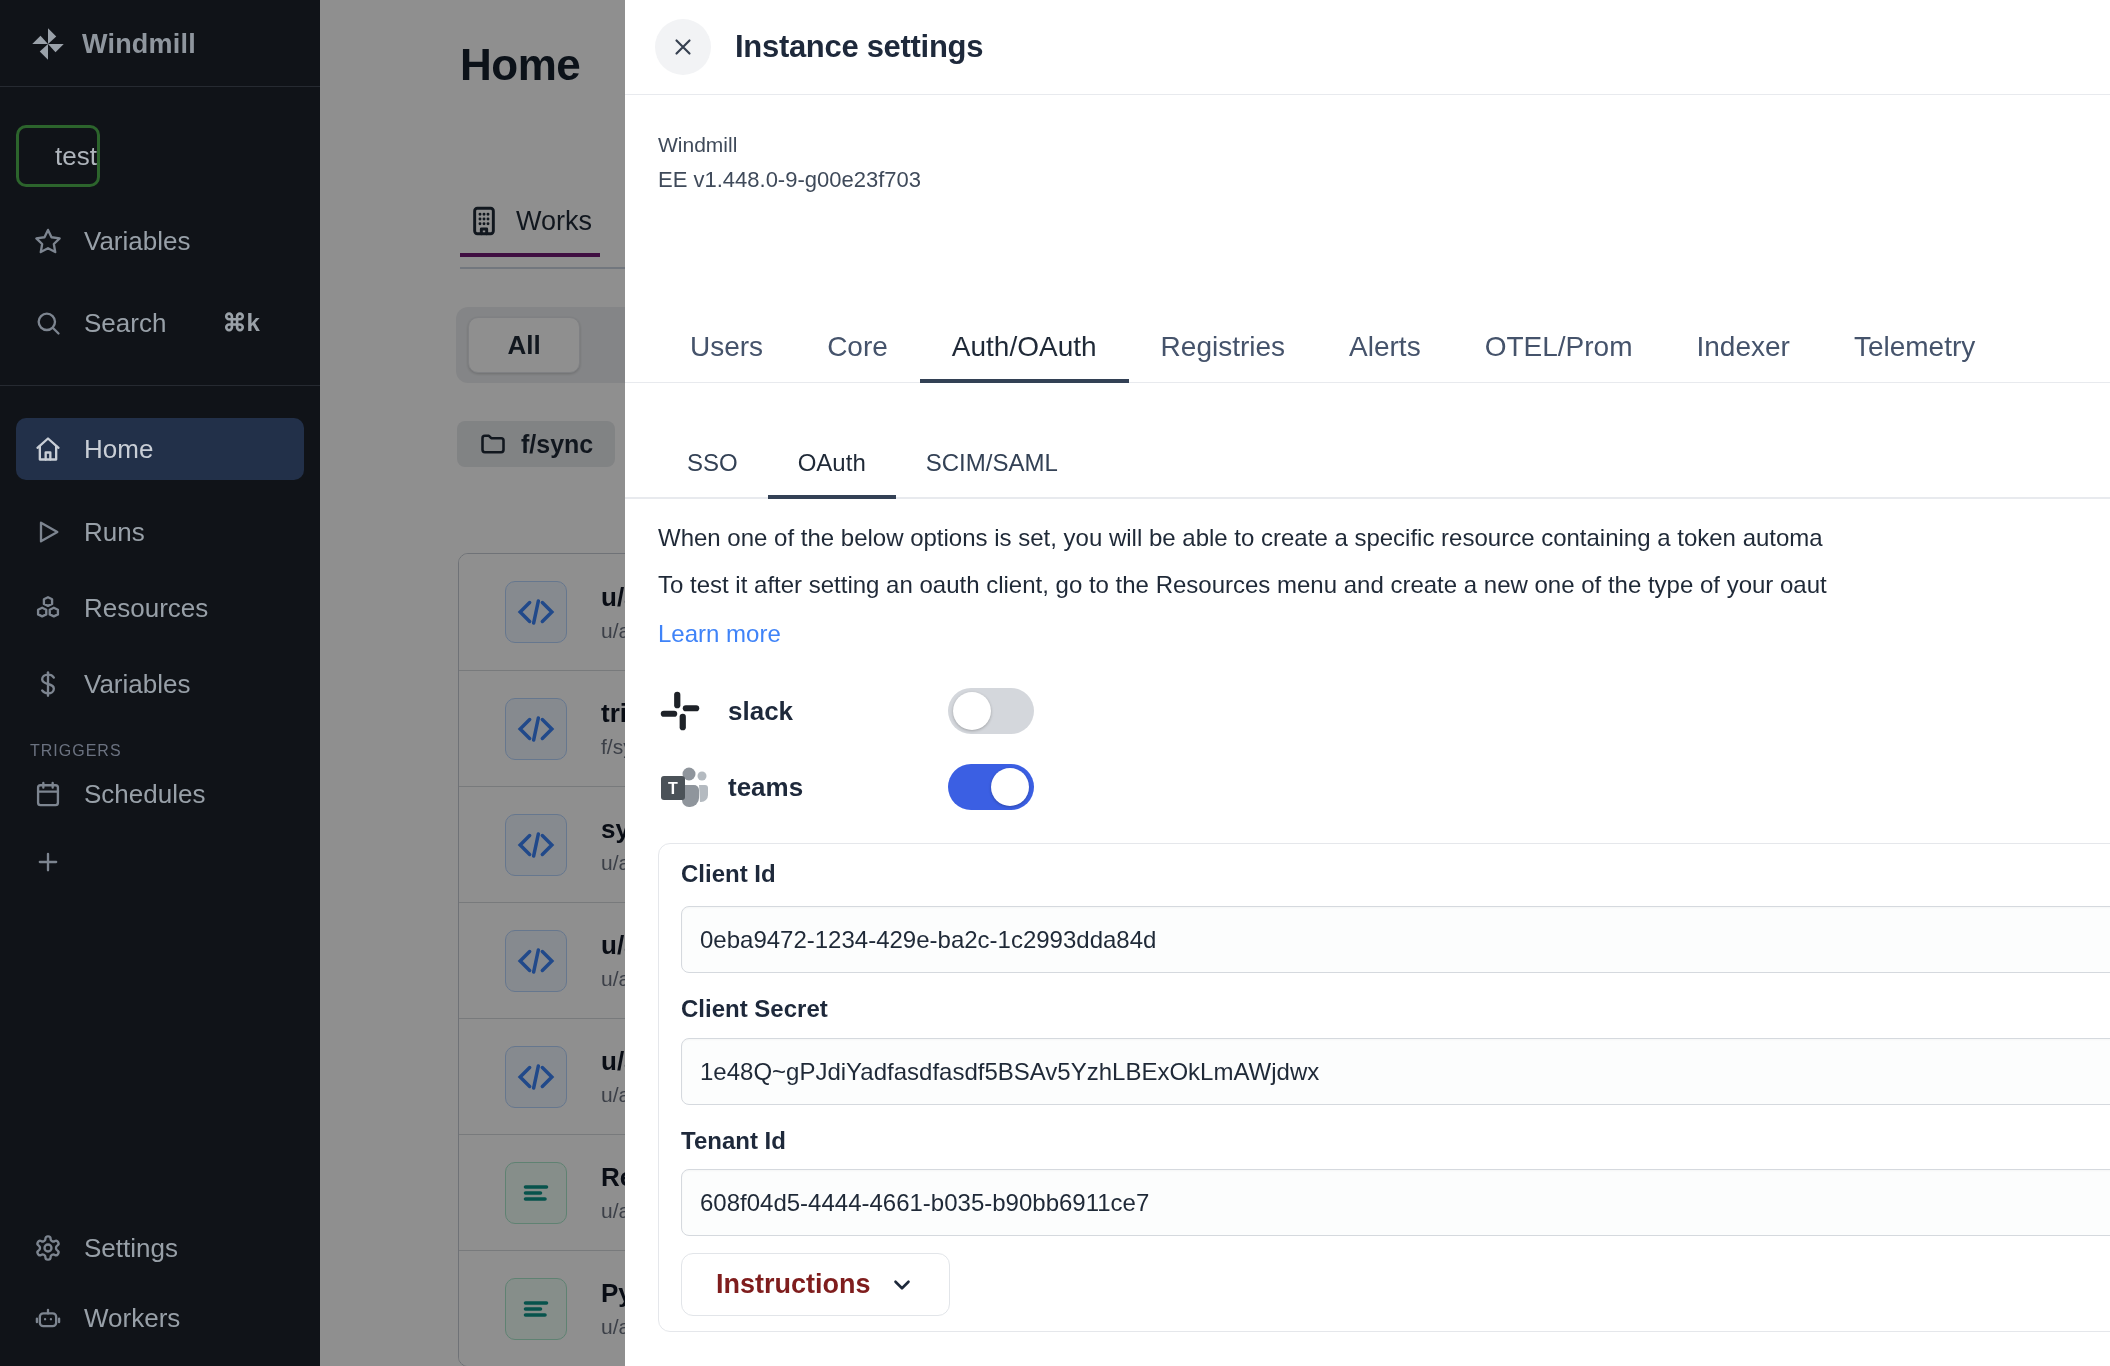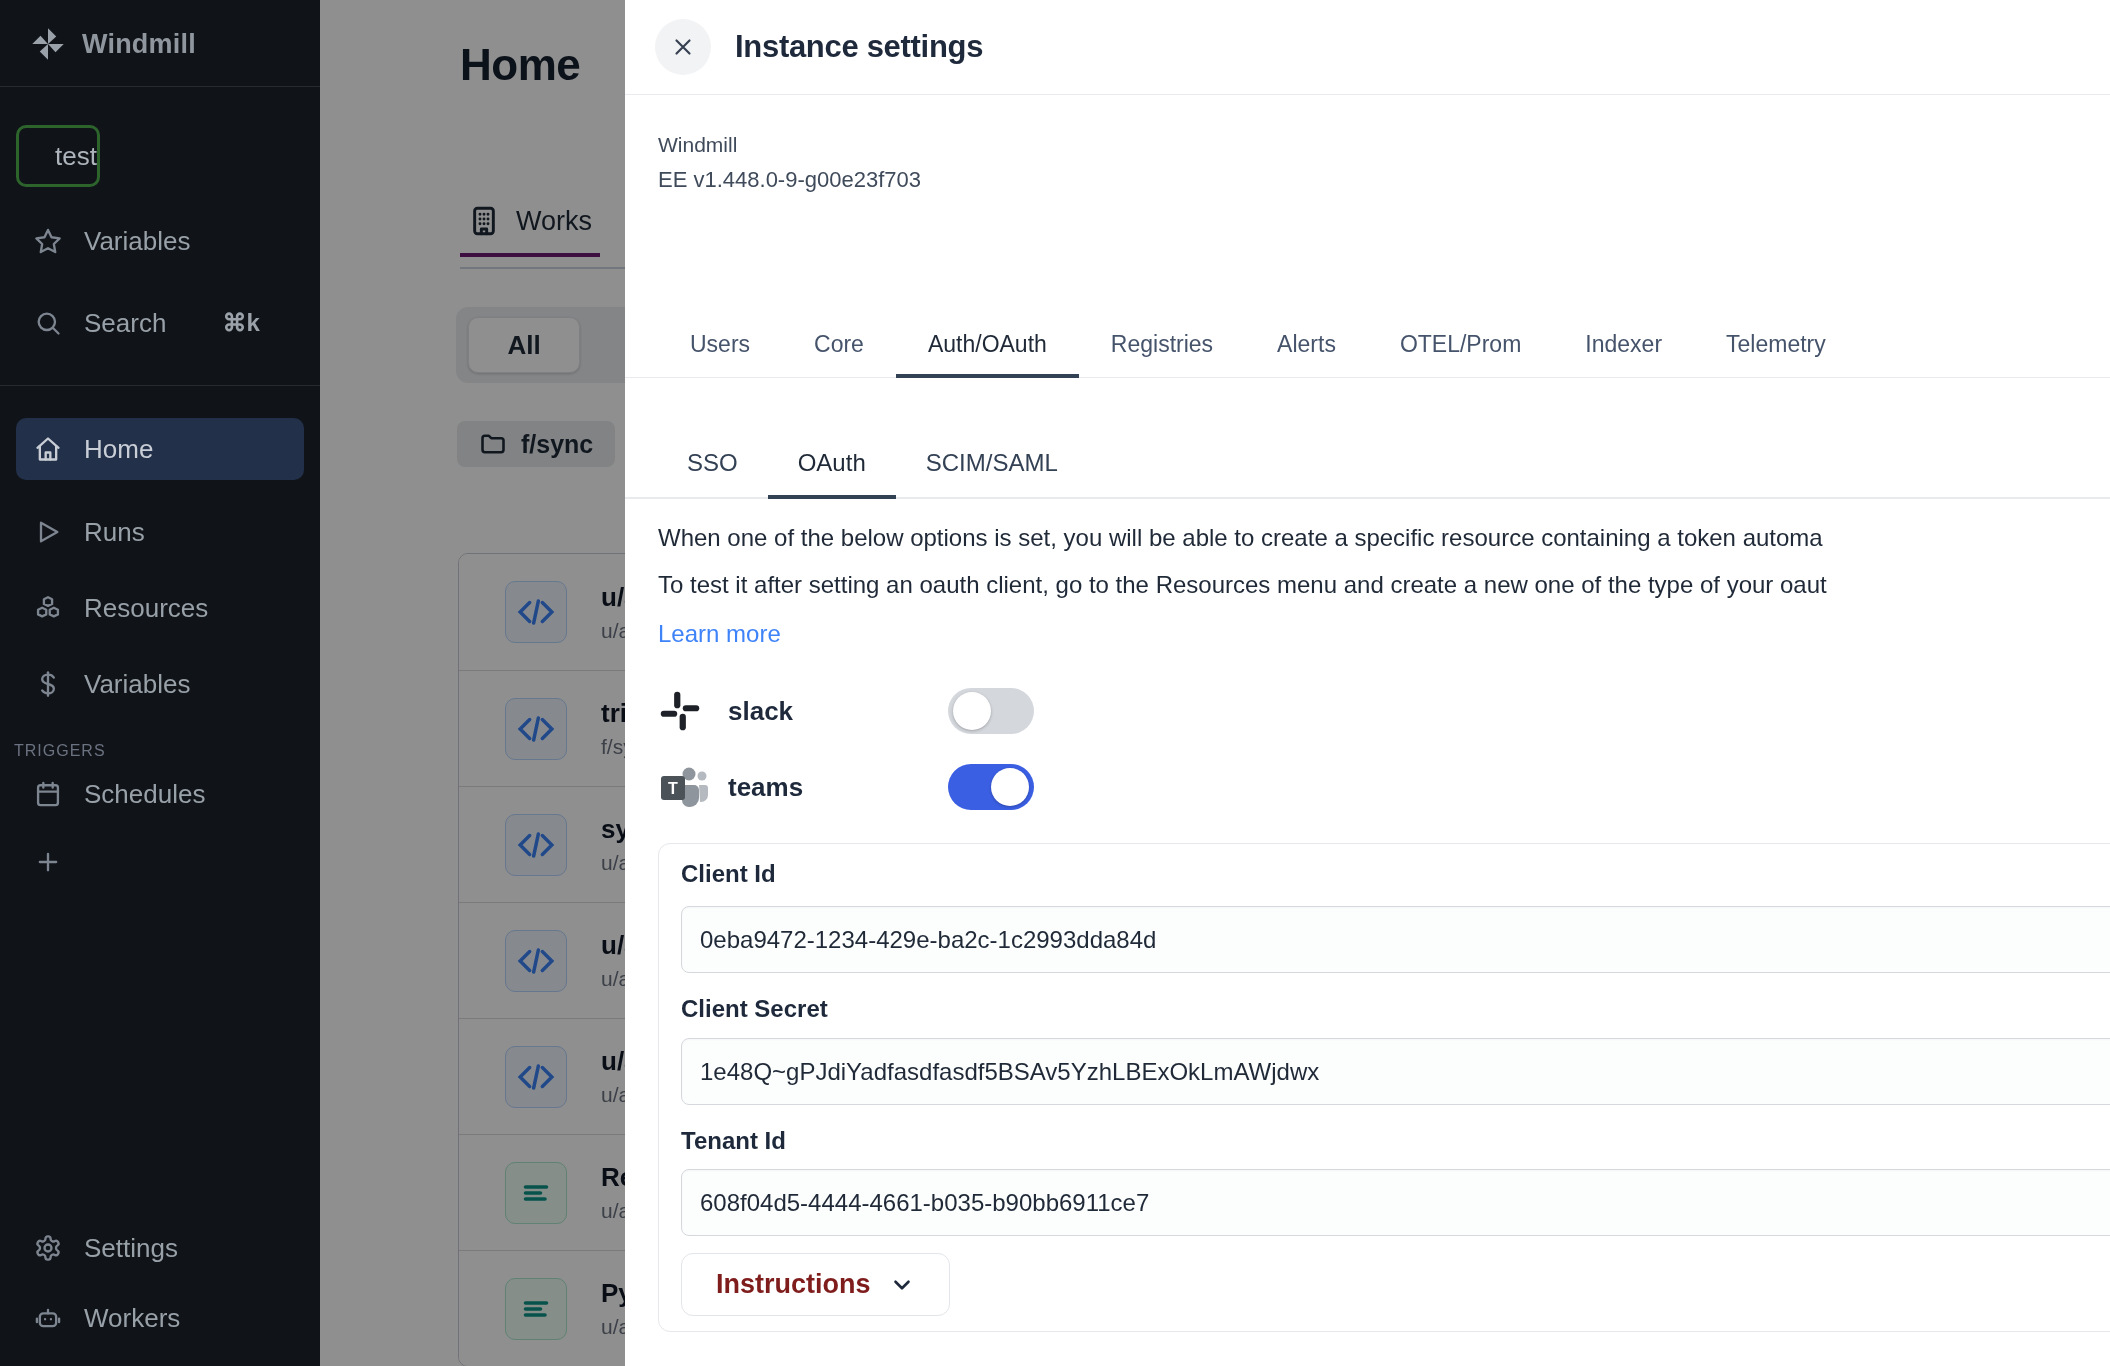--- a/index.html
+++ b/index.html
@@ -18,21 +18,21 @@
     height:62px; border:3px solid #2c642c; border-radius:10px; background:transparent;
     padding-left:18px; cursor:pointer; }
   .workspace-btn .label { font-size:26px; color:#aeb4bb; }
   .side-item { display:flex; align-items:center; gap:22px; height:48px; margin:0 16px;
     padding-left:18px; border-radius:10px; cursor:pointer; color:#98a0a8; }
   .side-item .label { font-size:26px; color:#98a0a8; white-space:nowrap; }
   .side-item svg { width:28px; height:28px; flex:0 0 auto; }
   .side-item.active { background:#223049; height:62px; }
   .side-item.active .label { color:#c9ced6; }
   .kbd { font-size:24px; font-weight:600; color:#9aa1a8; margin-left:34px; }
-  .side-section-label { font-size:16px; letter-spacing:1px; color:#6b7280; margin:34px 0 10px 14px; }
+  .side-section-label { font-size:16px; letter-spacing:1px; color:#6b7280; margin:34px 0 10px 30px; }
   .mt { margin-top:28px; }
   .sidebar-bottom { position:absolute; left:0; bottom:24px; width:100%; }
 
   
   .main { position:absolute; left:320px; top:0; width:1790px; height:1366px; background:#fff; }
   .main h1 { position:absolute; left:140px; top:40px; font-size:44px; font-weight:700;
     color:#16202e; letter-spacing:-0.5px; }
   .ws-tabbar { position:absolute; left:140px; top:205px; width:1000px; border-bottom:2px solid #cbd5e1; height:64px; }
   .ws-tab { display:inline-flex; align-items:center; gap:16px; padding:0 8px 16px 8px;
     border-bottom:4px solid #701a75; color:#1f2937; cursor:pointer; }
@@ -72,21 +72,21 @@
   .close-btn { width:56px; height:56px; border-radius:50%; background:#f2f3f5; border:none;
     display:flex; align-items:center; justify-content:center; cursor:pointer; }
   .close-btn svg { width:26px; height:26px; }
   .drawer-title { font-size:31px; font-weight:700; color:#1e293b; letter-spacing:-0.3px; }
   .version-block { position:absolute; left:33px; top:133px; }
   .version-block .l1 { font-size:21px; color:#3f4a5a; }
   .version-block .l2 { font-size:22px; color:#3f4a5a; margin-top:10px; }
 
   .tabs-row { position:absolute; left:0; top:323px; width:100%; display:flex;
     border-bottom:1px solid #e8eaee; }
-  .tab { padding:8px 32px 16px 32px; font-size:23px; color:#45536b; cursor:pointer;
+  .tab { padding:8px 32px 16px 32px; font-size:28px; color:#45536b; cursor:pointer;
     white-space:nowrap; border-bottom:4px solid transparent; margin-bottom:-1px;text-align:center; }
   .tab.active { color:#1f2937; font-weight:500; border-bottom-color:#334155; }
   .tabs-row .spacer-lead { width:33px; flex:0 0 auto; }
 
   .subtabs-row { position:absolute; left:0; top:443px; width:100%; display:flex;
     border-bottom:2px solid #e8eaee; }
   .subtab { padding:6px 30px 18px 30px; font-size:24px; color:#334155; cursor:pointer;
     white-space:nowrap; border-bottom:4px solid transparent; margin-bottom:-2px; }
   .subtab.active { color:#1f2937; font-weight:500; border-bottom-color:#334155; }
   .subtabs-row .spacer-lead { width:32px; flex:0 0 auto; }

